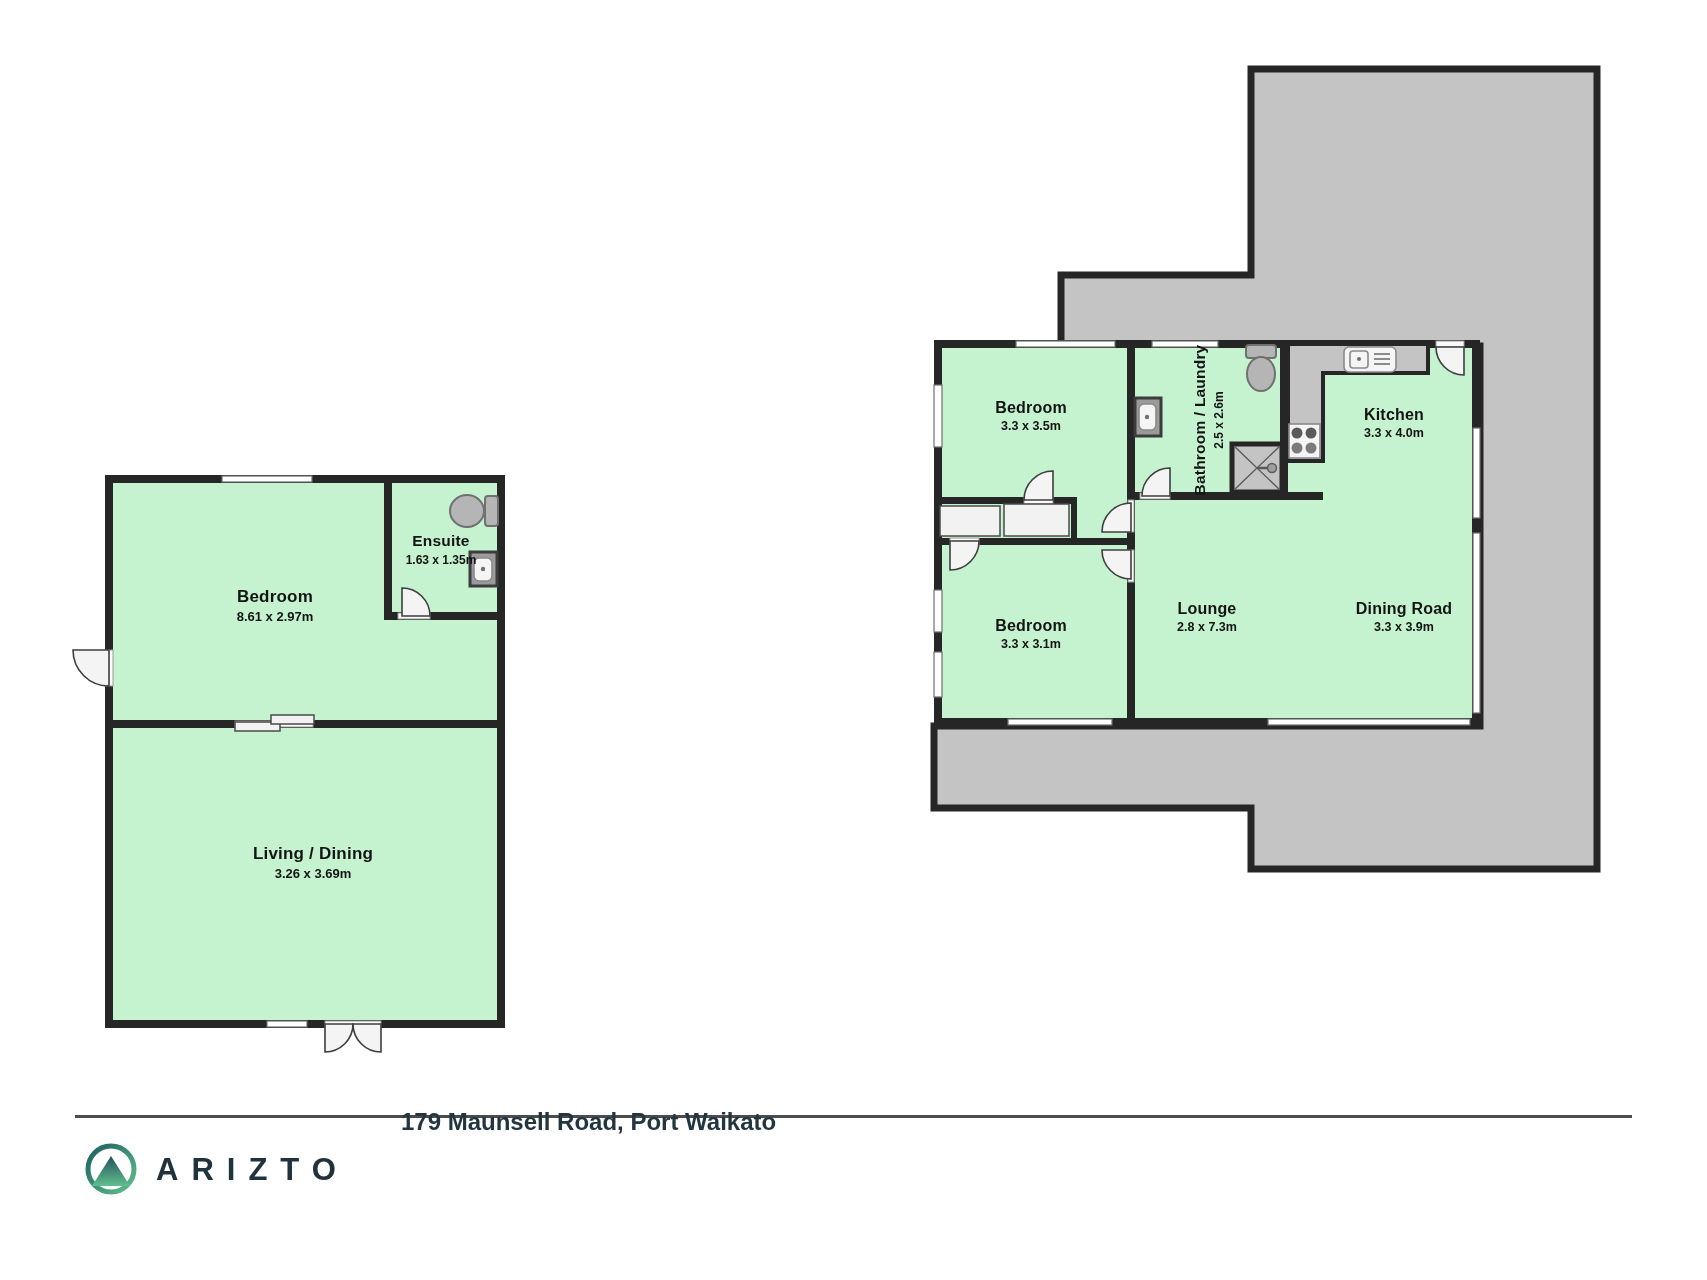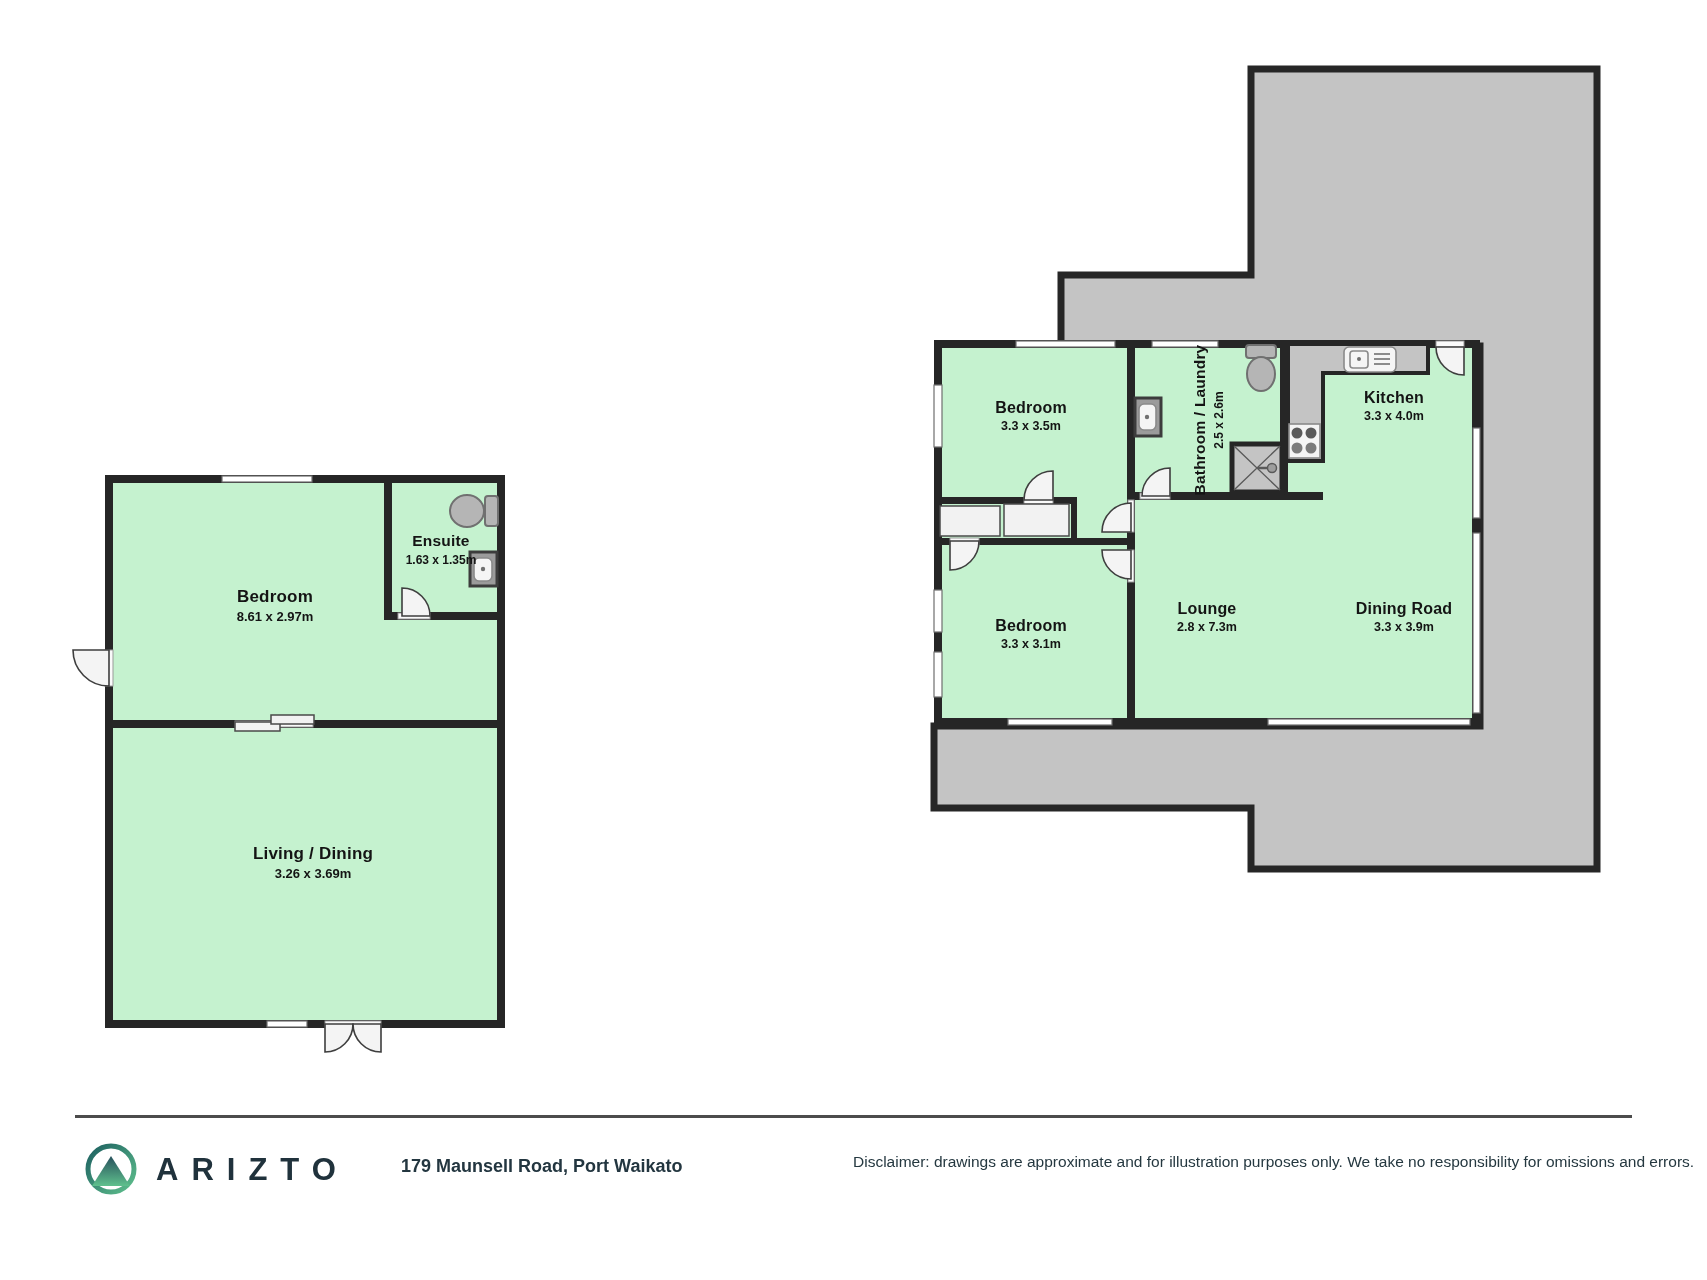--- a/index.html
+++ b/index.html
@@ -26,21 +26,21 @@
   .panel{fill:#f2f2f2;stroke:#4a4a4a;stroke-width:1.5;}
   .room-label{position:absolute;transform:translate(-50%,-50%);text-align:center;
               color:#141414;white-space:nowrap;line-height:1.2;}
   .room-label.rot{transform:translate(-50%,-50%) rotate(-90deg);}
   .room-name{font-weight:bold;font-size:17px;letter-spacing:.2px;}
   .room-dims{font-weight:600;font-size:13px;margin-top:2px;}
   .rot .room-name{font-size:15.5px;}
   .rot .room-dims{font-size:12px;}
   .brand{position:absolute;left:156px;top:1152px;font-size:31px;font-weight:800;
          letter-spacing:13px;color:var(--brand_text);}
-  .address{position:absolute;left:401px;top:1156px;font-size:18px;font-weight:700;color:#233640;}
+  .address{position:absolute;left:401px;top:1108px;font-size:24px;font-weight:700;color:#233640;}
   .disclaimer{position:absolute;left:853px;top:1150px;font-size:15.5px;font-weight:500;
               color:var(--body_text);line-height:1.5;}
 </style>
 </head>
 <body>
 
 <div class="canvas">
 
   <svg width="1707" height="1280" viewBox="0 0 1707 1280">
     <defs>
@@ -227,36 +227,35 @@
   </div>
 
   <div class="room-label" style="left:1031px;top:416px;">
     <div class="room-name" style="font-size:16px">Bedroom</div>
     <div class="room-dims" style="font-size:12.5px">3.3 x 3.5m</div>
   </div>
   <div class="room-label rot" style="left:1208px;top:420px;">
     <div class="room-name">Bathroom / Laundry</div>
     <div class="room-dims">2.5 x 2.6m</div>
   </div>
-  <div class="room-label" style="left:1394px;top:406px;">
+  <div class="room-label" style="left:1394px;top:423px;">
     <div class="room-name" style="font-size:16px">Kitchen</div>
     <div class="room-dims" style="font-size:12.5px">3.3 x 4.0m</div>
   </div>
   <div class="room-label" style="left:1031px;top:634px;">
     <div class="room-name" style="font-size:16px">Bedroom</div>
     <div class="room-dims" style="font-size:12.5px">3.3 x 3.1m</div>
   </div>
   <div class="room-label" style="left:1207px;top:617px;text-align:center;">
     <div class="room-name" style="font-size:16px">Lounge</div>
     <div class="room-dims" style="font-size:12.5px">2.8 x 7.3m</div>
   </div>
   <div class="room-label" style="left:1404px;top:617px;">
     <div class="room-name" style="font-size:16px">Dining Road</div>
     <div class="room-dims" style="font-size:12.5px">3.3 x 3.9m</div>
   </div>
 
   <div class="brand">ARIZTO</div>
   <div class="address">179 Maunsell Road, Port Waikato</div>
   <div class="disclaimer">
-    <div>Disclaimer: drawings are approximate and for illustration purposes only. We take no responsibility for omissions and errors.</div>
   </div>
 
 </div>
 
 </body></html>

